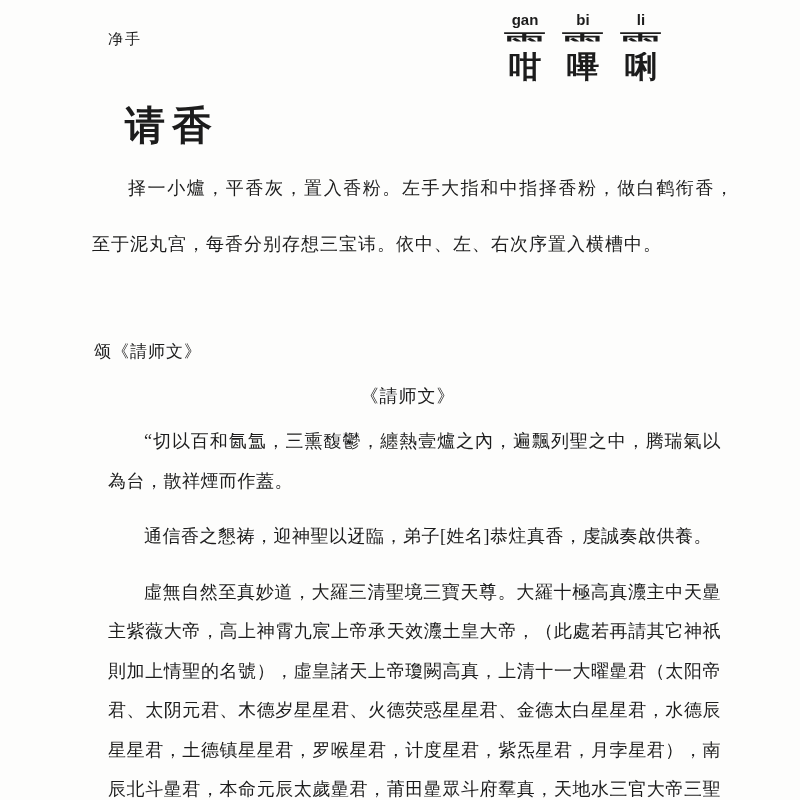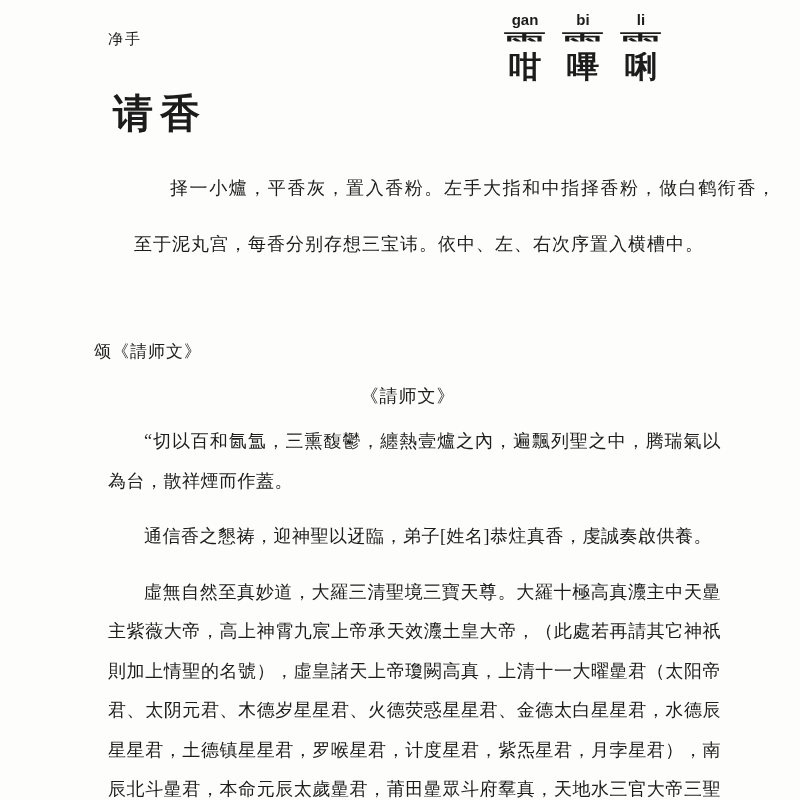--- a/index.html
+++ b/index.html
@@ -36,37 +36,37 @@
     transform:scale(1.05,0.5); transform-origin:center top;
   }
   .g-bot {
     display:block; height:31px; overflow:hidden;
     font-size:31px; line-height:31px;
     transform:scale(1.05,0.98); transform-origin:center top;
   }
 
   
   .h-qingxiang {
-    position:absolute; left:113px; top:86px; margin:0;
+    position:absolute; left:113px; top:86px; margin:12px;
     font-size:40px; font-weight:bold; letter-spacing:7px;
   }
   .h-qingshi {
     position:absolute; left:110px; top:254px; margin:0;
     font-size:34px; font-weight:bold; letter-spacing:5px;
   }
 
   
   .para {
     position:absolute; margin:0;
     text-align:justify; text-justify:inter-ideograph;
     text-indent:2em;
   }
   .p-incense {
     left:92px; top:160px; width:642px;
-    font-size:18px; line-height:56px; letter-spacing:1px;margin-left:42px;
+    font-size:18px; line-height:56px; letter-spacing:1px;
   }
   .chant-label {
     position:absolute; left:94px; top:340px; margin:0;
     font-size:17px; letter-spacing:1px;
   }
   .doc-title {
     position:absolute; left:0; top:376px; margin:8px;
     width:100%; text-align:center;
     font-size:18px; letter-spacing:1px;
   }

